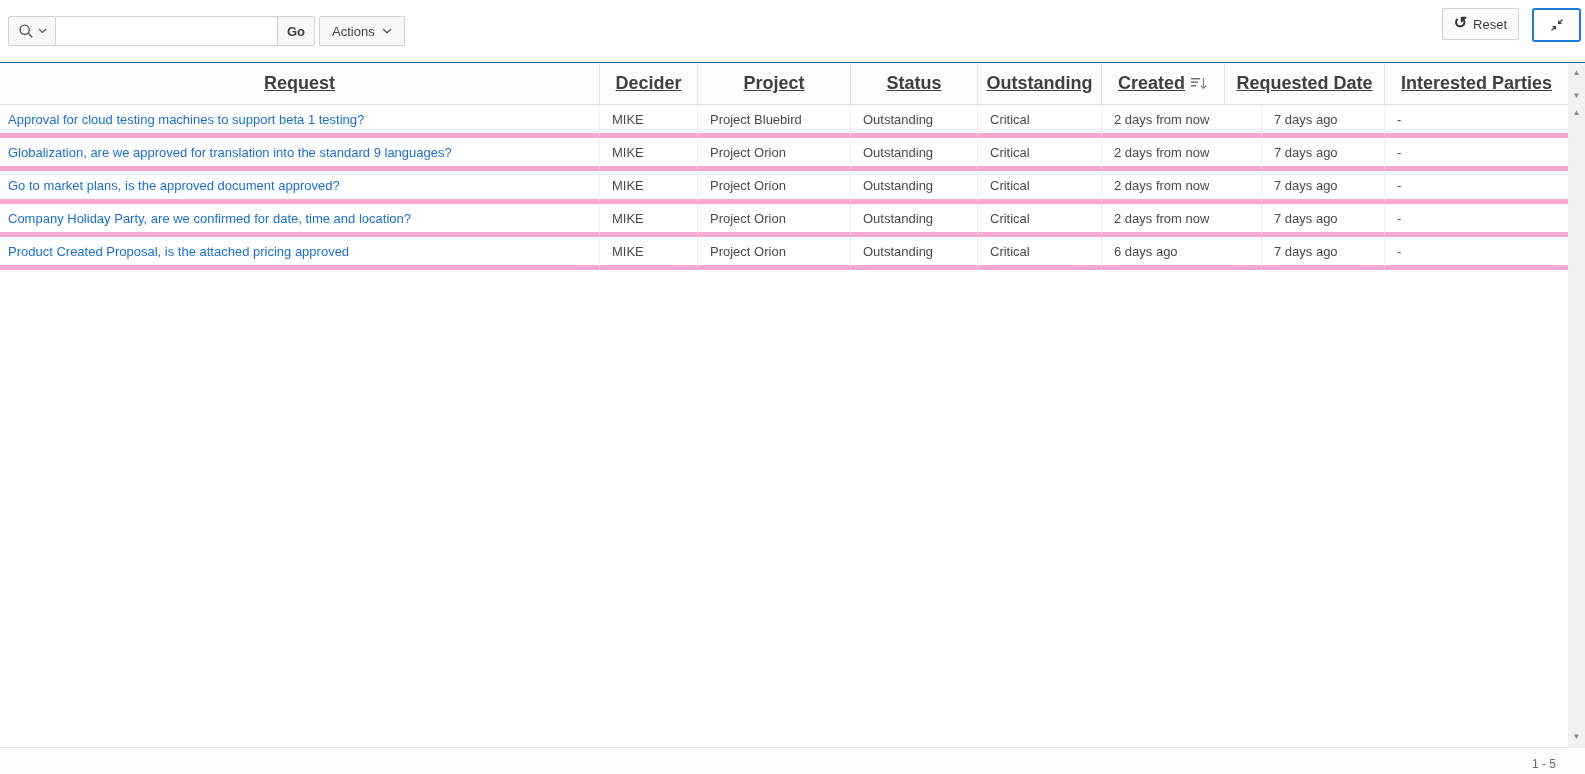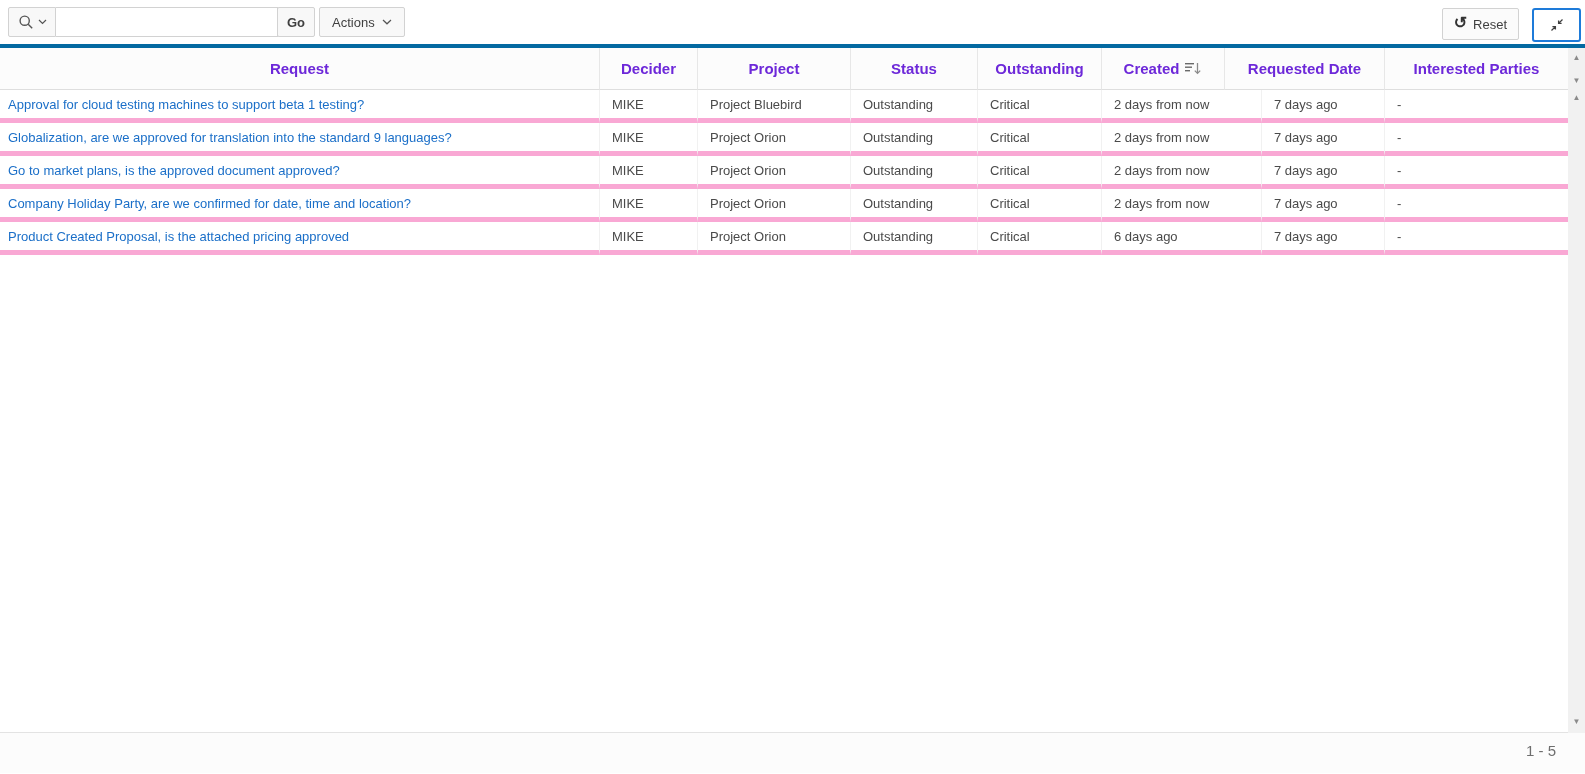--- a/index.html
+++ b/index.html
@@ -1,60 +1,60 @@
 <!DOCTYPE html>
 <html><head>
 <meta charset="utf-8">
 <style>
   * { margin:0; padding:0; box-sizing:border-box; }
   body { font-family:"Liberation Sans","DejaVu Sans",sans-serif; background:#fff; }
   .app { position:relative; width:1585px; height:774px; background:#fff; overflow:hidden; }
 
   
-  .toolbar { position:relative; height:48px; display:flex; align-items:center;
-             padding-left:8px; background:#fff; border-bottom:4px solid #0369a1; }
+  .toolbar { position:relative; height:63px; display:flex; align-items:center;
+             padding-left:8px; background:#fff; border-bottom:1px solid #0369a1; }
   .btn { display:inline-flex; align-items:center; justify-content:center;
          height:30px; border:1px solid #d2d2d2; background:#f8f8f8; border-radius:2px;
          font-size:13px; color:#3f3f3f; cursor:pointer; }
   .search-btn { width:48px; border-radius:2px 0 0 2px; gap:4px; }
   .search-input { width:222px; height:30px; border:1px solid #d2d2d2; border-left:none;
                   background:#fff; outline:none; font-size:13px; color:#3f3f3f; padding:0 8px; }
   .go-btn { min-width:32px; padding:0 9px; font-weight:700; margin-left:-1px; }
   .actions-btn { padding:0 12px; margin-left:4px; gap:7px; }
   .toolbar-right { position:absolute; right:4px; top:8px; display:flex; gap:13px; }
   .reset-btn { height:32px; padding:0 11px; background:#fbfbfb; gap:6px; }
   .reset-glyph { font-size:16px; font-weight:700; color:#333; line-height:1; margin-top:-2px; }
   .restore-btn { width:49px; height:34px; background:#fff; border:2px solid #1e7bd9;
                  border-radius:3px; display:inline-flex; align-items:center; justify-content:center;
                  cursor:pointer; }
 
   
   .grid { width:1568px; }
   .hdr-row { display:flex; background:#fcfcfc; }
   .hdr-cell { height:42px; display:flex; align-items:center; justify-content:center; gap:6px;
-              font-size:15px; font-weight:700; color:#6d28d9;
-              border-right:1px solid #e7e7e7; border-bottom:1px solid #dedede; cursor:pointer; }
+              font-size:18px; font-weight:700; color:#404040;
+              border-right:1px solid #e7e7e7; border-bottom:1px solid #dedede; cursor:pointer;text-decoration:underline; }
   .hdr-cell:last-child { border-right:none; }
   .row { display:flex; background:#fff; }
   .cell { height:33px; display:flex; align-items:center; padding-left:12px;
           font-size:13px; color:#4a4a4a;
           border-right:1px solid #f1f1f1; border-bottom:5px solid #f9a8d4; overflow:hidden; white-space:nowrap; }
   .cell:last-child { border-right:none; }
   .cell.first { padding-left:8px; }
   .cell a { color:#1b6fc8; text-decoration:none; font-size:13px; cursor:pointer; }
   .w0{width:600px}.w1{width:98px}.w2{width:153px}.w3{width:127px}
   .w4{width:124px}.w5{width:160px}.w6{width:123px}.w7{width:183px}
 
   
   .report { position:relative; width:1585px; height:685px; border-bottom:1px solid #e3e3e3; }
   .vscroll { position:absolute; top:0; right:0; width:17px; height:685px; background:#f1f1f1; }
   .scroll-arrow { position:absolute; left:0; width:17px; text-align:center;
                   font-size:8px; color:#8a8a8a; line-height:8px; cursor:pointer; }
   .footer { height:40px; background:#fcfcfc; position:relative; }
-  .pagination { position:absolute; right:29px; top:9px; font-size:15px; color:#6e6e6e; }
+  .pagination { position:absolute; right:29px; top:9px; font-size:12px; color:#6e6e6e; }
 
   .icon-svg { display:block; }
 </style>
 </head>
 <body>
 
 <div class="app">
 
   <div class="toolbar">
     <button class="btn search-btn">

